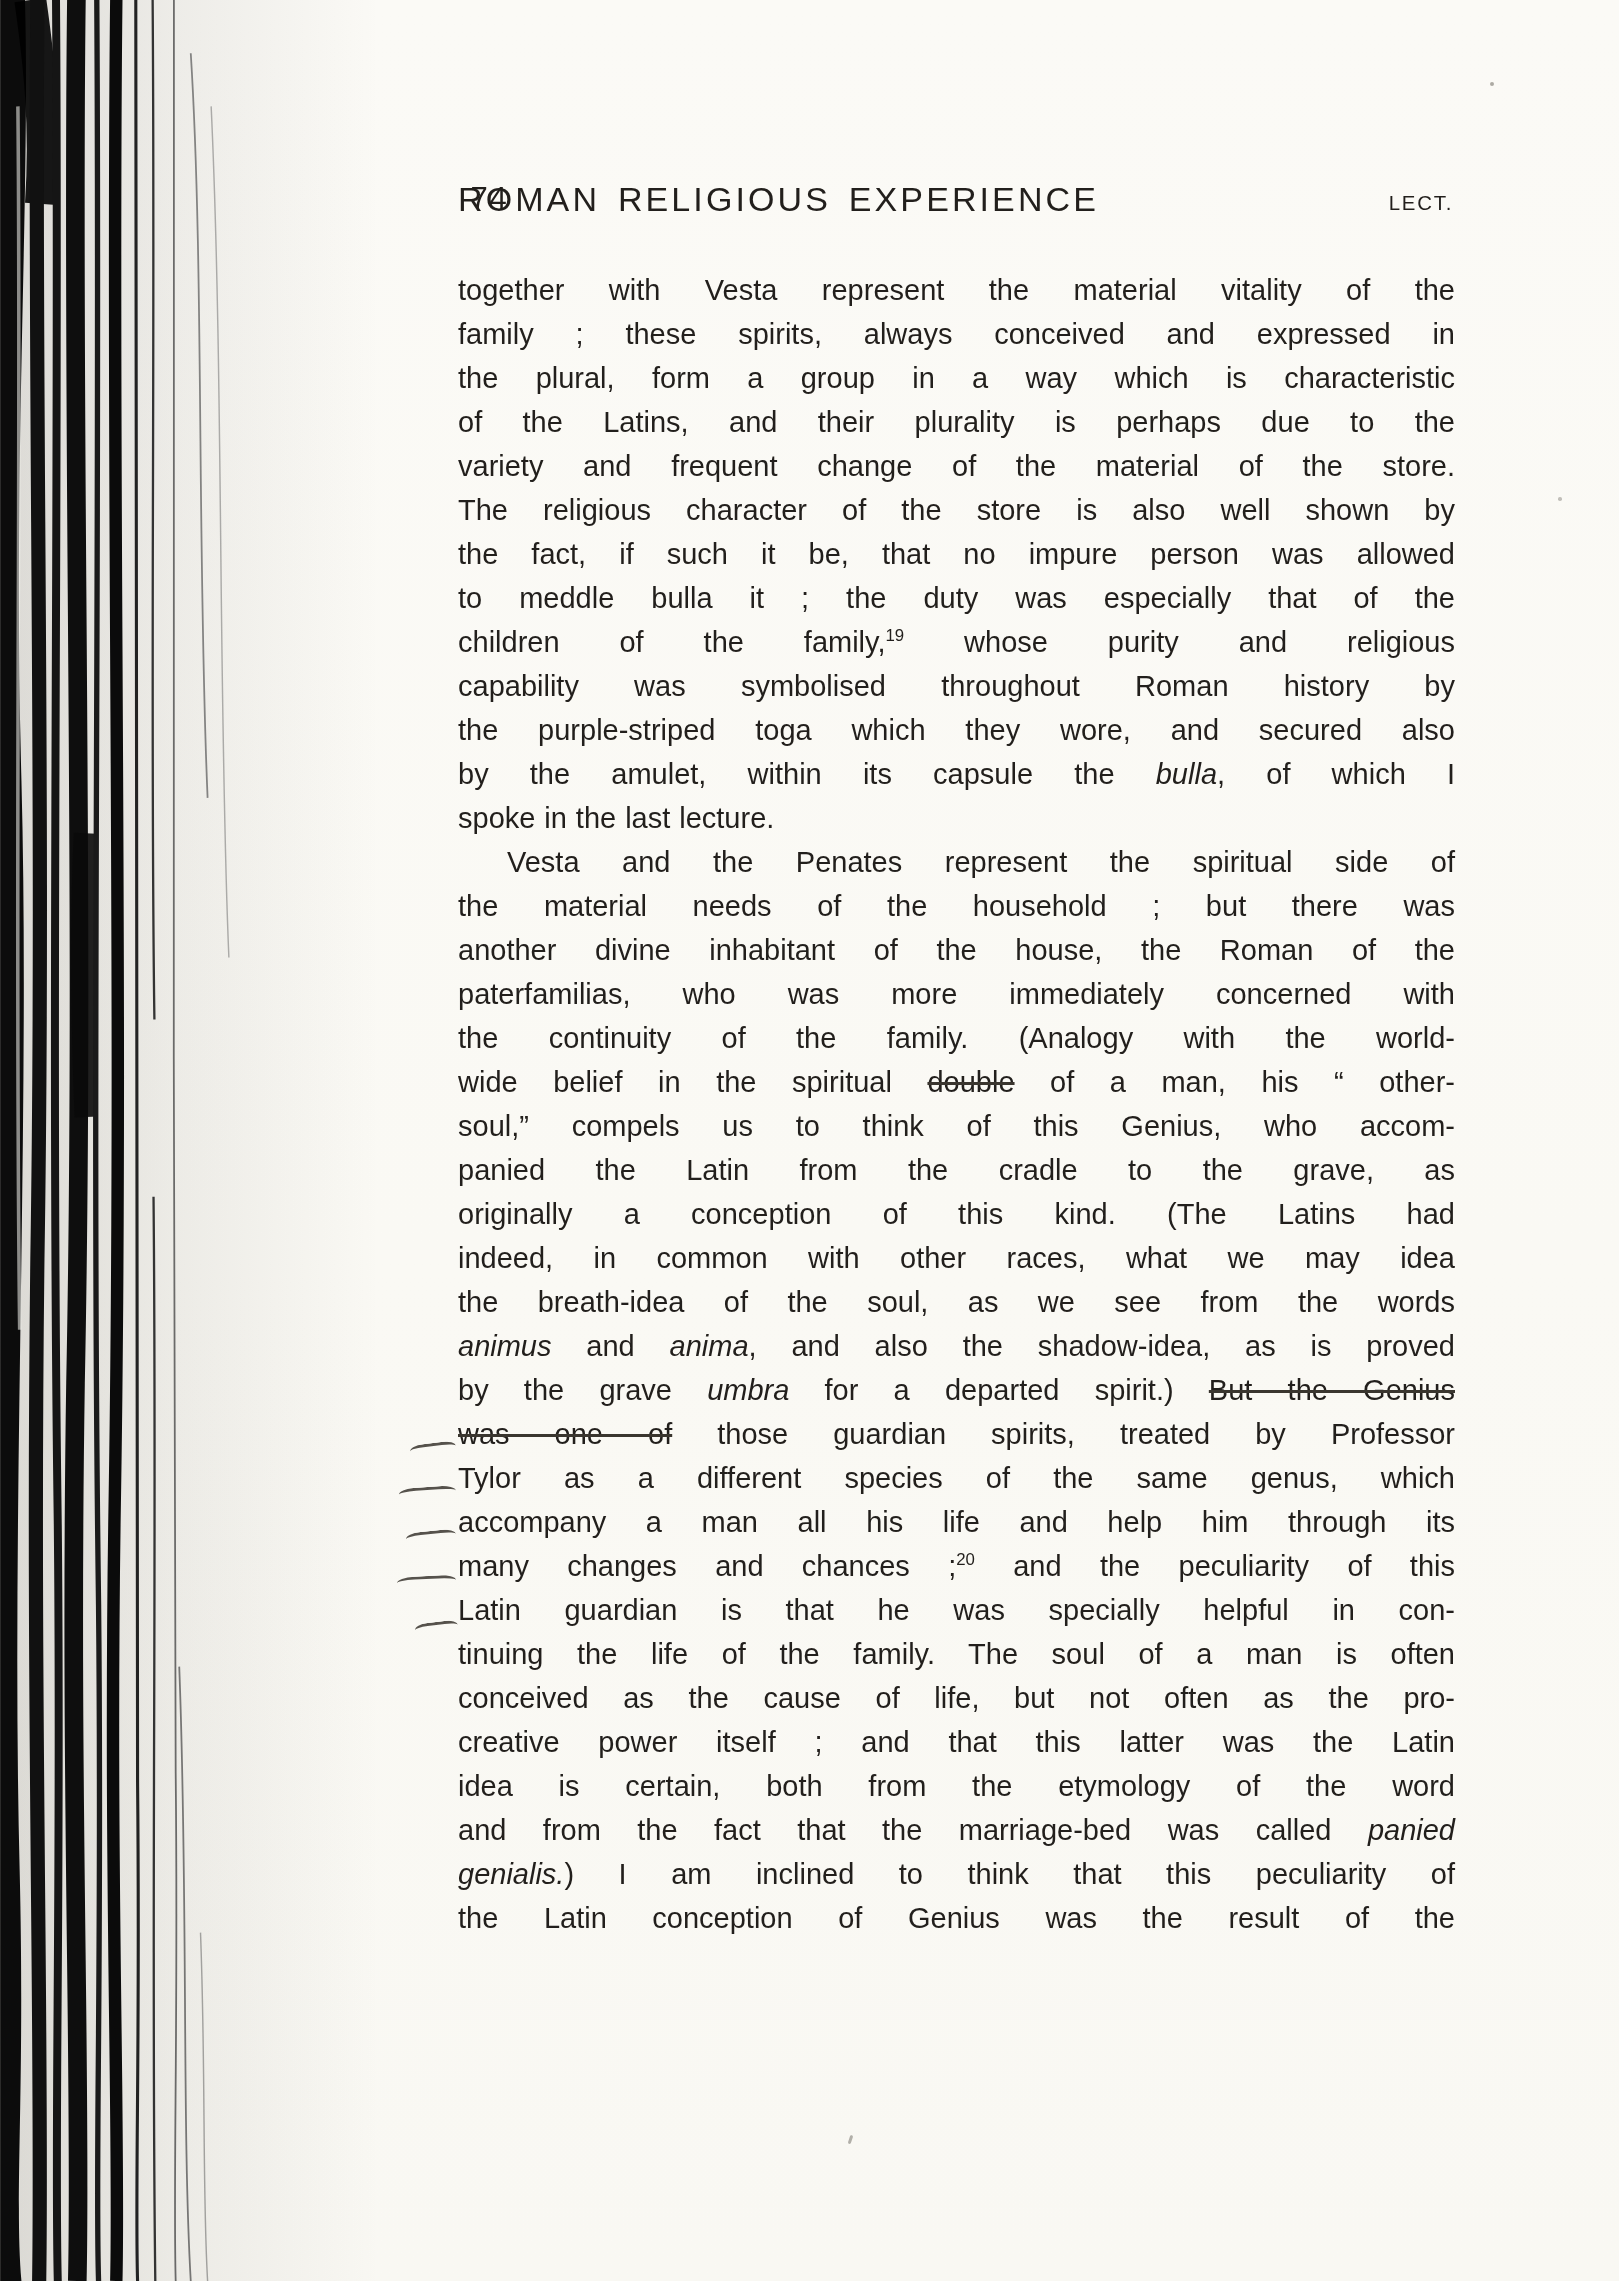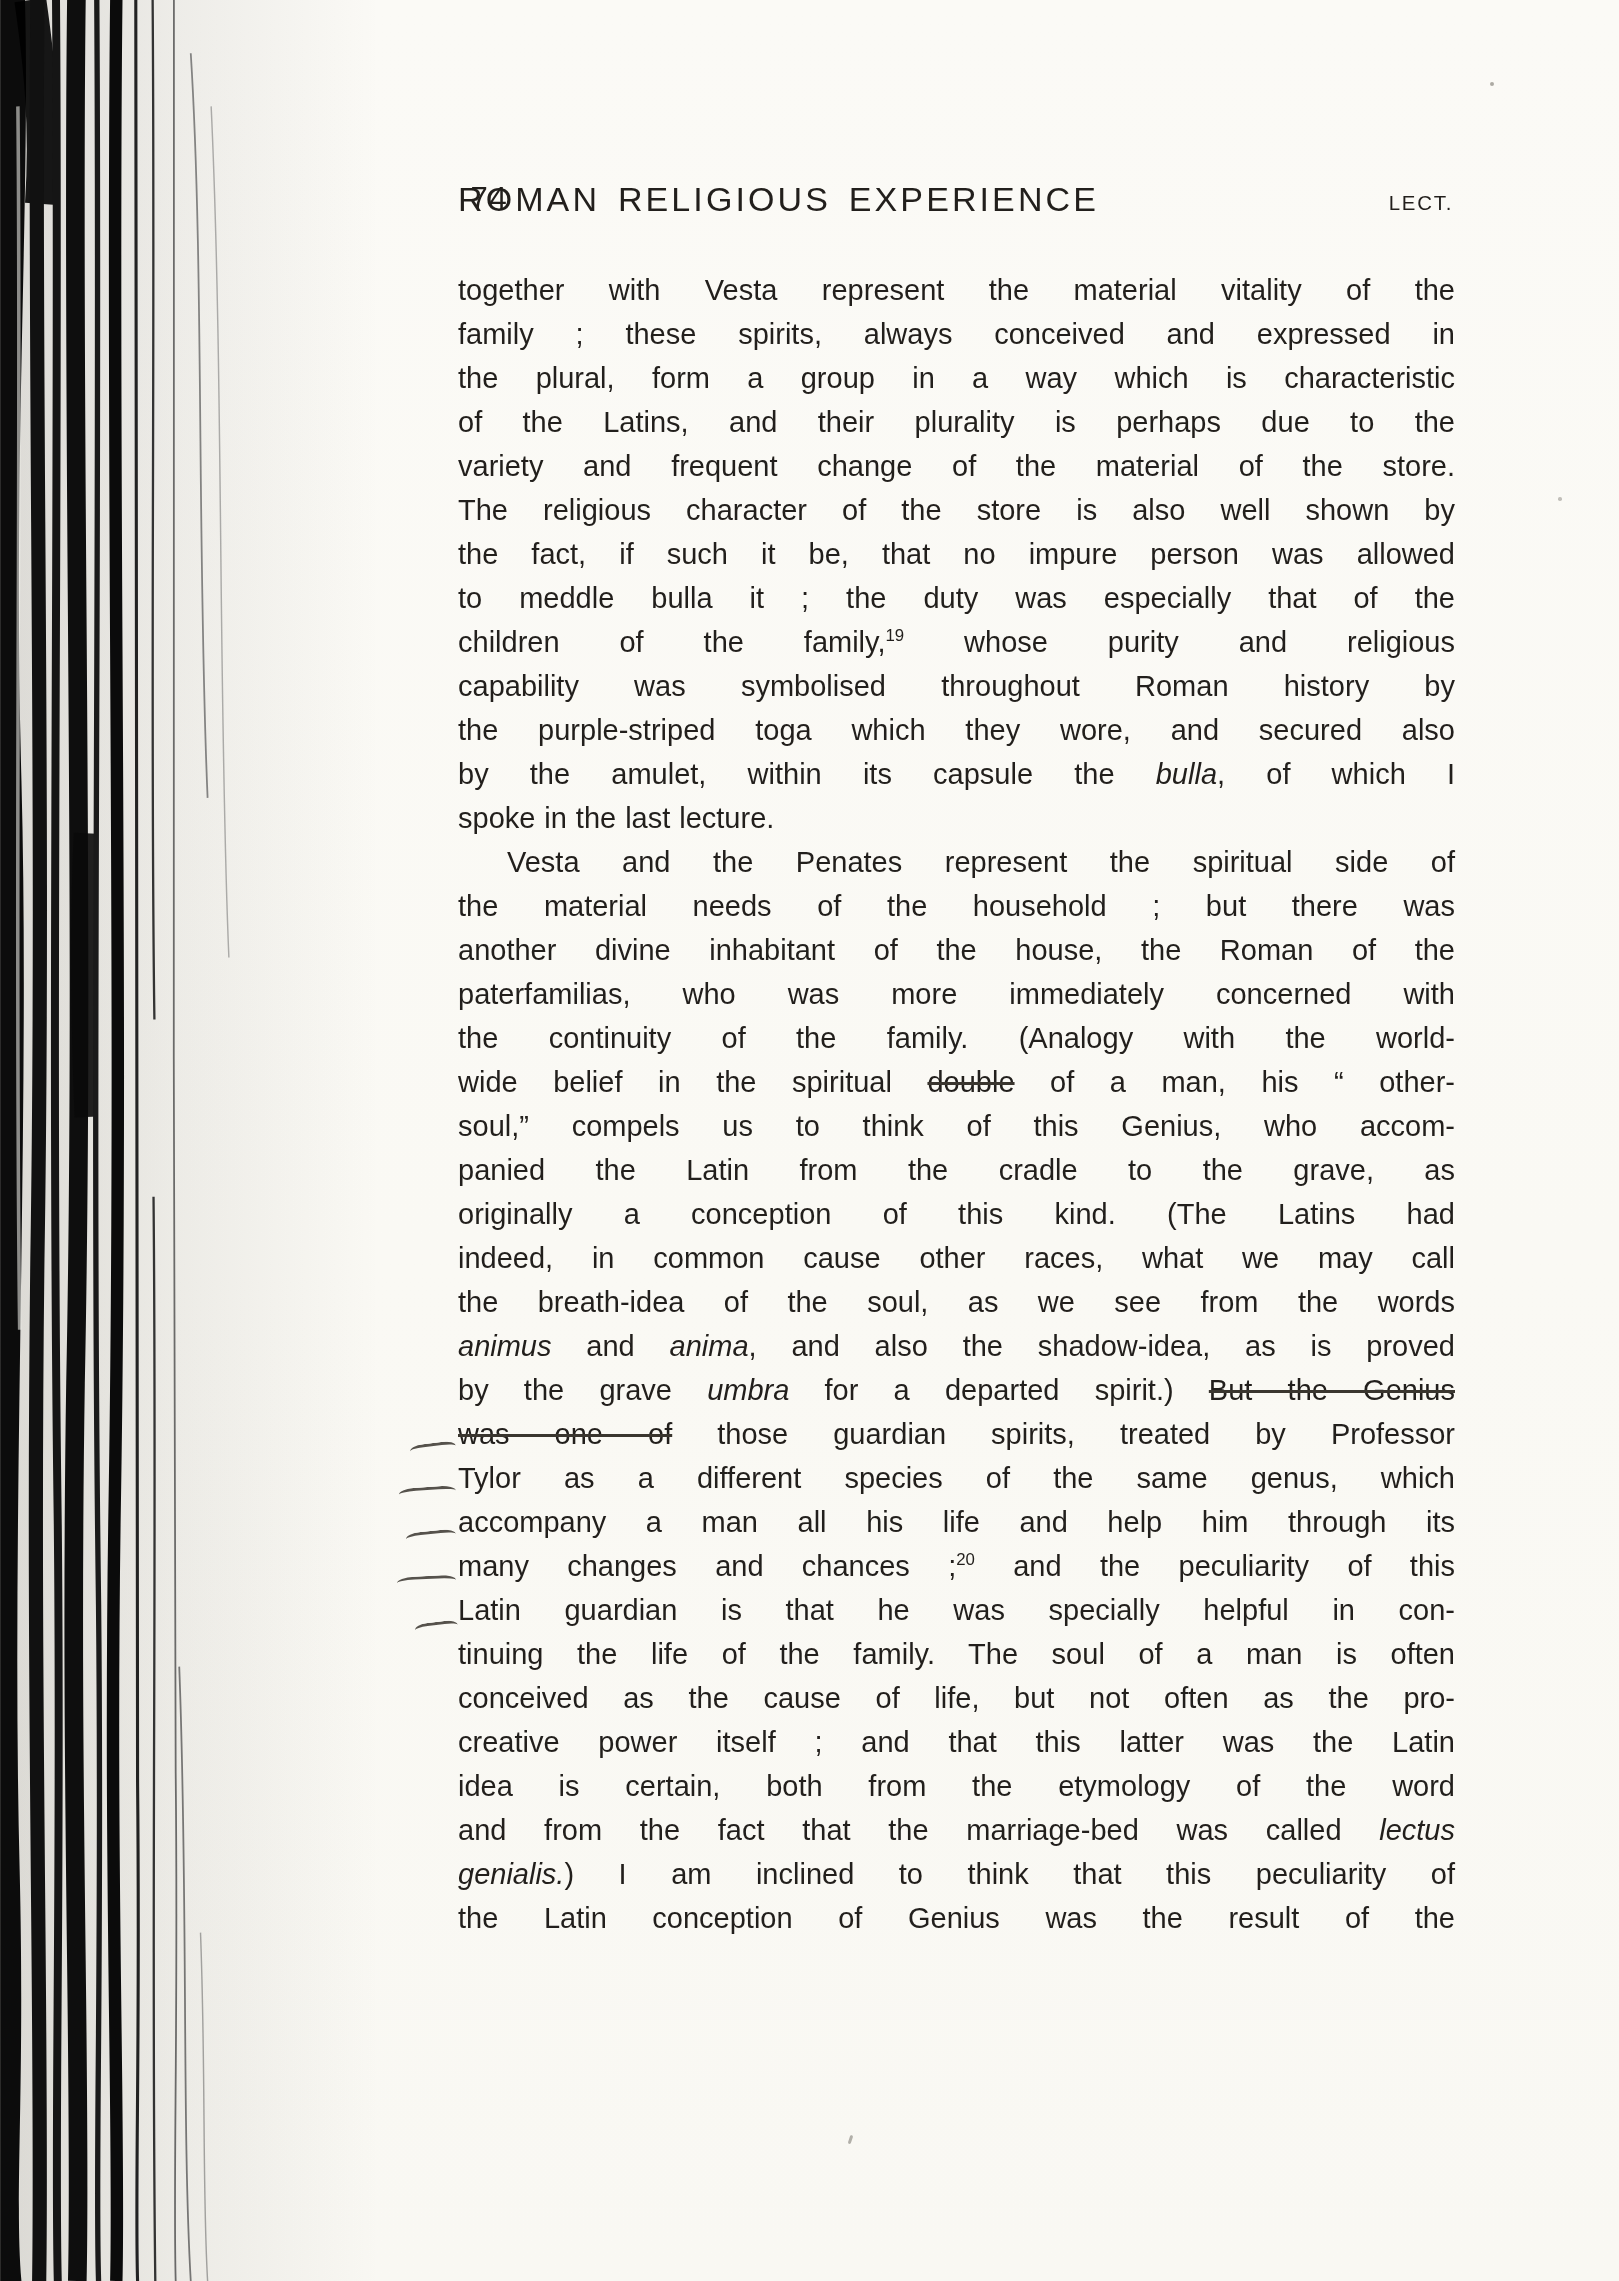--- a/index.html
+++ b/index.html
@@ -160,34 +160,34 @@
       <div class="para indent">
         <div class="line"><span>Vesta and the Penates represent the spiritual side of</span></div>
         <div class="line"><span>the material needs of the household ; but there was</span></div>
         <div class="line"><span>another divine inhabitant of the house, the Roman of the</span></div>
         <div class="line"><span>paterfamilias, who was more immediately concerned with</span></div>
         <div class="line"><span>the continuity of the family. (Analogy with the world-</span></div>
         <div class="line"><span>wide belief in the spiritual </span><span class="strike">double</span><span> of a man, his “ other-</span></div>
         <div class="line"><span>soul,” compels us to think of this Genius, who accom-</span></div>
         <div class="line"><span>panied the Latin from the cradle to the grave, as</span></div>
         <div class="line"><span>originally a conception of this kind. (The Latins had</span></div>
-        <div class="line"><span>indeed, in common cause other races, what we may call</span></div>
+        <div class="line"><span>indeed, in common with other races, what we may idea</span></div>
         <div class="line"><span>the breath-idea of the soul, as we see from the words</span></div>
         <div class="line"><span class="italic">animus</span><span> and </span><span class="italic">anima</span><span>, and also the shadow-idea, as is proved</span></div>
         <div class="line"><span>by the grave </span><span class="italic">umbra</span><span> for a departed spirit.) </span><span class="strike">But the Genius</span></div>
         <div class="line"><span class="strike">was one of</span><span> those guardian spirits, treated by Professor</span></div>
         <div class="line"><span>Tylor as a different species of the same genus, which</span></div>
         <div class="line"><span>accompany a man all his life and help him through its</span></div>
         <div class="line"><span>many changes and chances ;</span><span class="sup">20</span><span> and the peculiarity of this</span></div>
         <div class="line"><span>Latin guardian is that he was specially helpful in con-</span></div>
         <div class="line"><span>tinuing the life of the family. The soul of a man is often</span></div>
         <div class="line"><span>conceived as the cause of life, but not often as the pro-</span></div>
         <div class="line"><span>creative power itself ; and that this latter was the Latin</span></div>
         <div class="line"><span>idea is certain, both from the etymology of the word</span></div>
-        <div class="line"><span>and from the fact that the marriage-bed was called </span><span class="italic">lectus</span></div>
+        <div class="line"><span>and from the fact that the marriage-bed was called </span><span class="italic">panied</span></div>
         <div class="line"><span class="italic">genialis.</span><span>) I am inclined to think that this peculiarity of</span></div>
         <div class="line"><span>the Latin conception of Genius was the result of the</span></div>
       </div>
     </div>
 
   <div class="speck s1"></div>
   <div class="speck s2"></div>
   <div class="speck s3"></div>
 
 <div class="margin-mark" style="left: 410px; top: 1443px; width: 46px; transform: rotate(-7deg);"></div>

